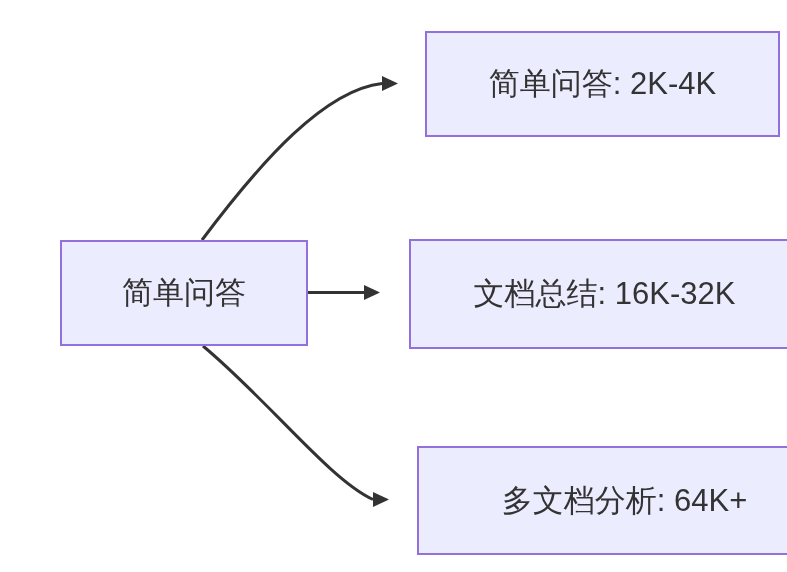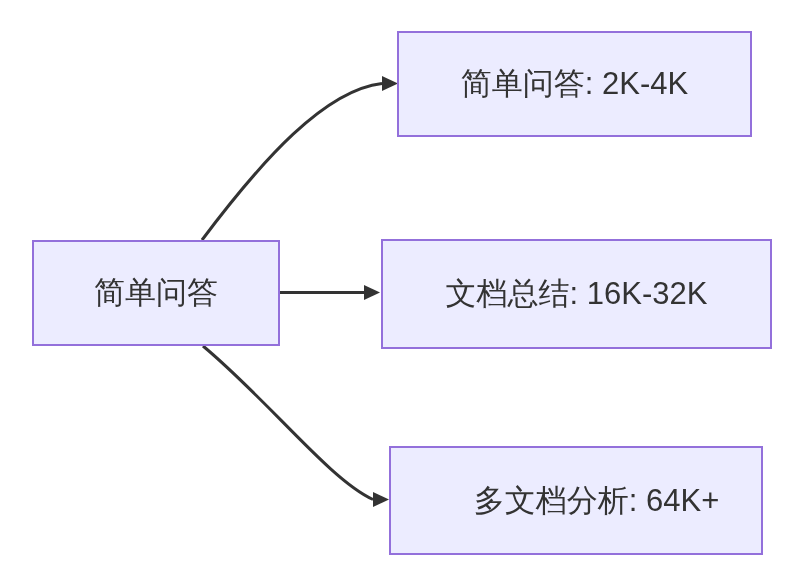--- a/index.html
+++ b/index.html
@@ -27,20 +27,21 @@
     box-sizing: border-box;
     background: #ECECFF;
     border: 2.5px solid #9370DB;
     display: flex;
     align-items: center;
     justify-content: center;
     color: #333333;
     font-size: 31px;
     line-height: 1.2;
     white-space: nowrap;
+    margin-left: 28px;
   }
   .node-root   { left: 32px;  top: 240px; width: 248px; height: 106px; }
   .node-simple { left: 397px; top: 31px;  width: 355px; height: 106px; }
   .node-doc    { left: 381px; top: 239px; width: 391px; height: 110px; }
   .node-multi  { left: 389px; top: 446px; width: 374px; height: 109px; padding-left: 41px; }
 </style>
 </head>
 <body>
 
 <div class="canvas">

